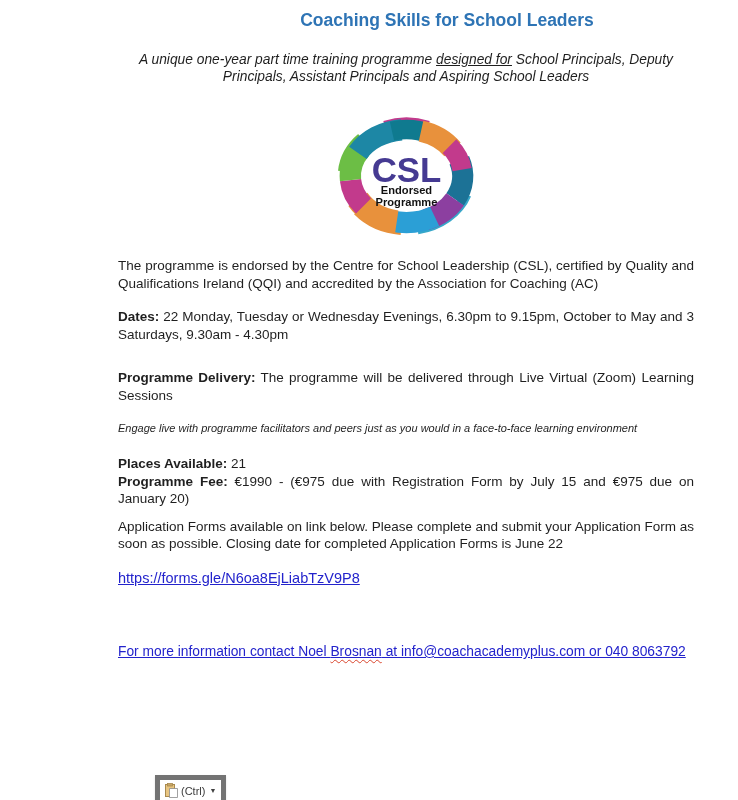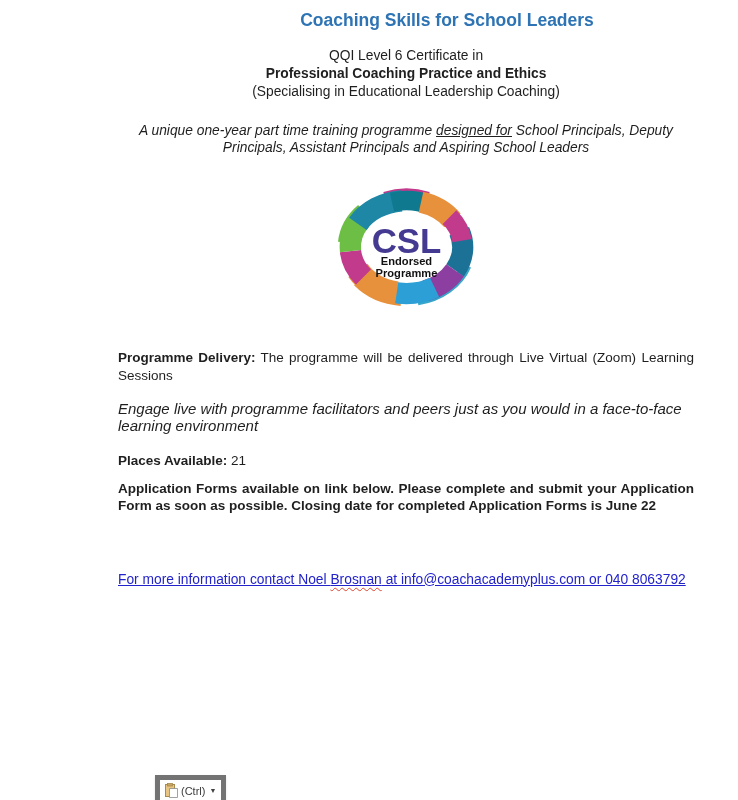--- a/index.html
+++ b/index.html
@@ -15,25 +15,25 @@
     line-height:20px;
   }
   .col { margin-left:90px; width:576px; font-size:13.5px; line-height:17.5px; }
   .subtitle { margin-top:17px; text-align:center; font-size:13.8px; line-height:18px; }
   .subtitle-bold { font-weight:bold; }
   .intro { margin-top:21px; text-align:center; font-style:italic; font-size:13.8px; line-height:17px; }
   .intro-underline { text-decoration:underline;font-style:italic; }
   .logo-wrap { margin-top:27px; display:flex; justify-content:center; }
   .p-endorse { margin-top:13px; text-align:justify; }
   .p-dates { margin-top:16px; text-align:justify; }
-  .p-delivery { margin-top:34px; text-align:justify; }
-  .p-engage { margin-top:16px; font-style:italic; font-size:15px; line-height:17px; }
+  .p-delivery { margin-top:26px; text-align:justify; }
+  .p-engage { margin-top:16px; font-style:italic; font-size:11px; line-height:17px; }
   .p-places { margin-top:18px; }
   .p-fee { margin-top:0; text-align:justify; }
-  .p-app { margin-top:10px; font-weight:bold; text-align:justify; }
+  .p-app { margin-top:10px; font-weight:normal; text-align:justify; }
   .bold { font-weight:bold; }
   .p-link { margin-top:17px; font-size:14.5px; }
   .hyperlink { color:var(--link-blue,#2323CC); text-decoration:underline; cursor:pointer; }
   .p-footer { margin-top:56px; font-size:13.8px; line-height:18px; }
   .misspelled {
     text-decoration:underline wavy var(--squiggle-red,#d9462e);
     text-decoration-thickness:1px; text-underline-offset:3px;margin-top:48px;
   }
   .paste-btn {
     position:absolute; left:155px; top:775px; height:21px;
@@ -44,25 +44,20 @@
   .paste-caret { font-size:7px; color:#404040; margin-left:1px; }
 </style>
 </head>
 <body>
 
 <div class="page">
 
   <div class="doc-title">Coaching Skills for School Leaders</div>
 
   <div class="col">
-    <div class="subtitle">
-      <div>QQI Level 6 Certificate in</div>
-      <div class="subtitle-bold">Professional Coaching Practice and Ethics</div>
-      <div>(Specialising in Educational Leadership Coaching)</div>
-    </div>
 
     <div class="intro"><span>A unique one-year part time training programme </span><span class="intro-underline">designed for</span><span> School Principals, Deputy Principals, Assistant Principals and Aspiring School Leaders</span></div>
 
     <div class="logo-wrap">
       <svg width="155" height="132" viewBox="0 0 160 132">
         <g fill="none" stroke-linecap="butt">
           <path d="M142,83.2 A66,56 0 0 1 91.5,119.2" stroke-width="10" stroke="#36A7C9"></path>
           <path d="M74.3,119.8 A66,56 0 0 1 29.4,100" stroke-width="10" stroke="#E8913C"></path>
           <path d="M14.3,59.1 A66,56 0 0 1 33.3,24.4" stroke-width="10" stroke="#6CBE45"></path>
           <path d="M57.4,11.4 A66,56 0 0 1 102.6,11.4" stroke-width="9" stroke="#C23A8C"></path>
@@ -77,31 +72,37 @@
           <path d="M95,17.6 A58,48 0 0 1 127.5,36.5" stroke-width="22" stroke="#E8913C"></path>
           <path d="M124.4,33.1 A58,48 0 0 1 137.4,57.3" stroke-width="20" stroke="#C23A8C"></path>
         </g>
         <ellipse cx="80" cy="64" rx="46" ry="32" fill="#ffffff"></ellipse>
         <text x="80" y="70" text-anchor="middle" font-family="Liberation Sans, sans-serif" font-size="36" font-weight="bold" fill="#453A92">CSL</text>
         <text x="80" y="83" text-anchor="middle" font-family="Liberation Sans, sans-serif" font-size="11.5" font-weight="bold" fill="#111111">Endorsed</text>
         <text x="80" y="95" text-anchor="middle" font-family="Liberation Sans, sans-serif" font-size="11.5" font-weight="bold" fill="#111111">Programme</text>
       </svg>
     </div>
 
+    <div class="p-endorse">The programme is endorsed by the Centre for School Leadership (CSL), certified by Quality and Qualifications Ireland (QQI) and accredited by the Association for Coaching (AC)</div>
 
+    <div class="p-dates"><span class="bold">Dates:</span><span> 22 Monday, Tuesday or Wednesday Evenings, 6.30pm to 9.15pm, October to May and 3 Saturdays, 9.30am - 4.30pm</span></div>
 
     <div class="p-delivery"><span class="bold">Programme Delivery:</span><span> The programme will be delivered through Live Virtual (Zoom) Learning Sessions</span></div>
 
     <div class="p-engage">Engage live with programme facilitators and peers just as you would in a face-to-face learning environment</div>
 
     <div class="p-places"><span class="bold">Places Available:</span><span> 21</span></div>
 
+    <div class="p-fee"><span class="bold">Programme Fee:</span><span> €1990 - (€975 due with Registration Form by July 15 and €975 due on January 20)</span></div>
 
     <div class="p-app">Application Forms available on link below. Please complete and submit your Application Form as soon as possible.  Closing date for completed Application Forms is June 22</div>
 
+    <div class="p-link">
+      <a class="hyperlink">https://forms.gle/N6oa8EjLiabTzV9P8</a>
+    </div>
 
     <div class="p-footer">
       <a class="hyperlink"><span>For more information contact Noel </span><span class="misspelled">Brosnan</span><span> at info@coachacademyplus.com or 040 8063792</span></a>
     </div>
   </div>
 
   <div class="paste-btn">
     <svg width="13" height="15" viewBox="0 0 13 15">
       <rect x="0.5" y="1.5" width="9" height="12" fill="#E8C581" stroke="#A98A4F" stroke-width="1"></rect>
       <rect x="2.5" y="0.5" width="5" height="2.5" fill="#C7A566" stroke="#A98A4F" stroke-width="0.8"></rect>

